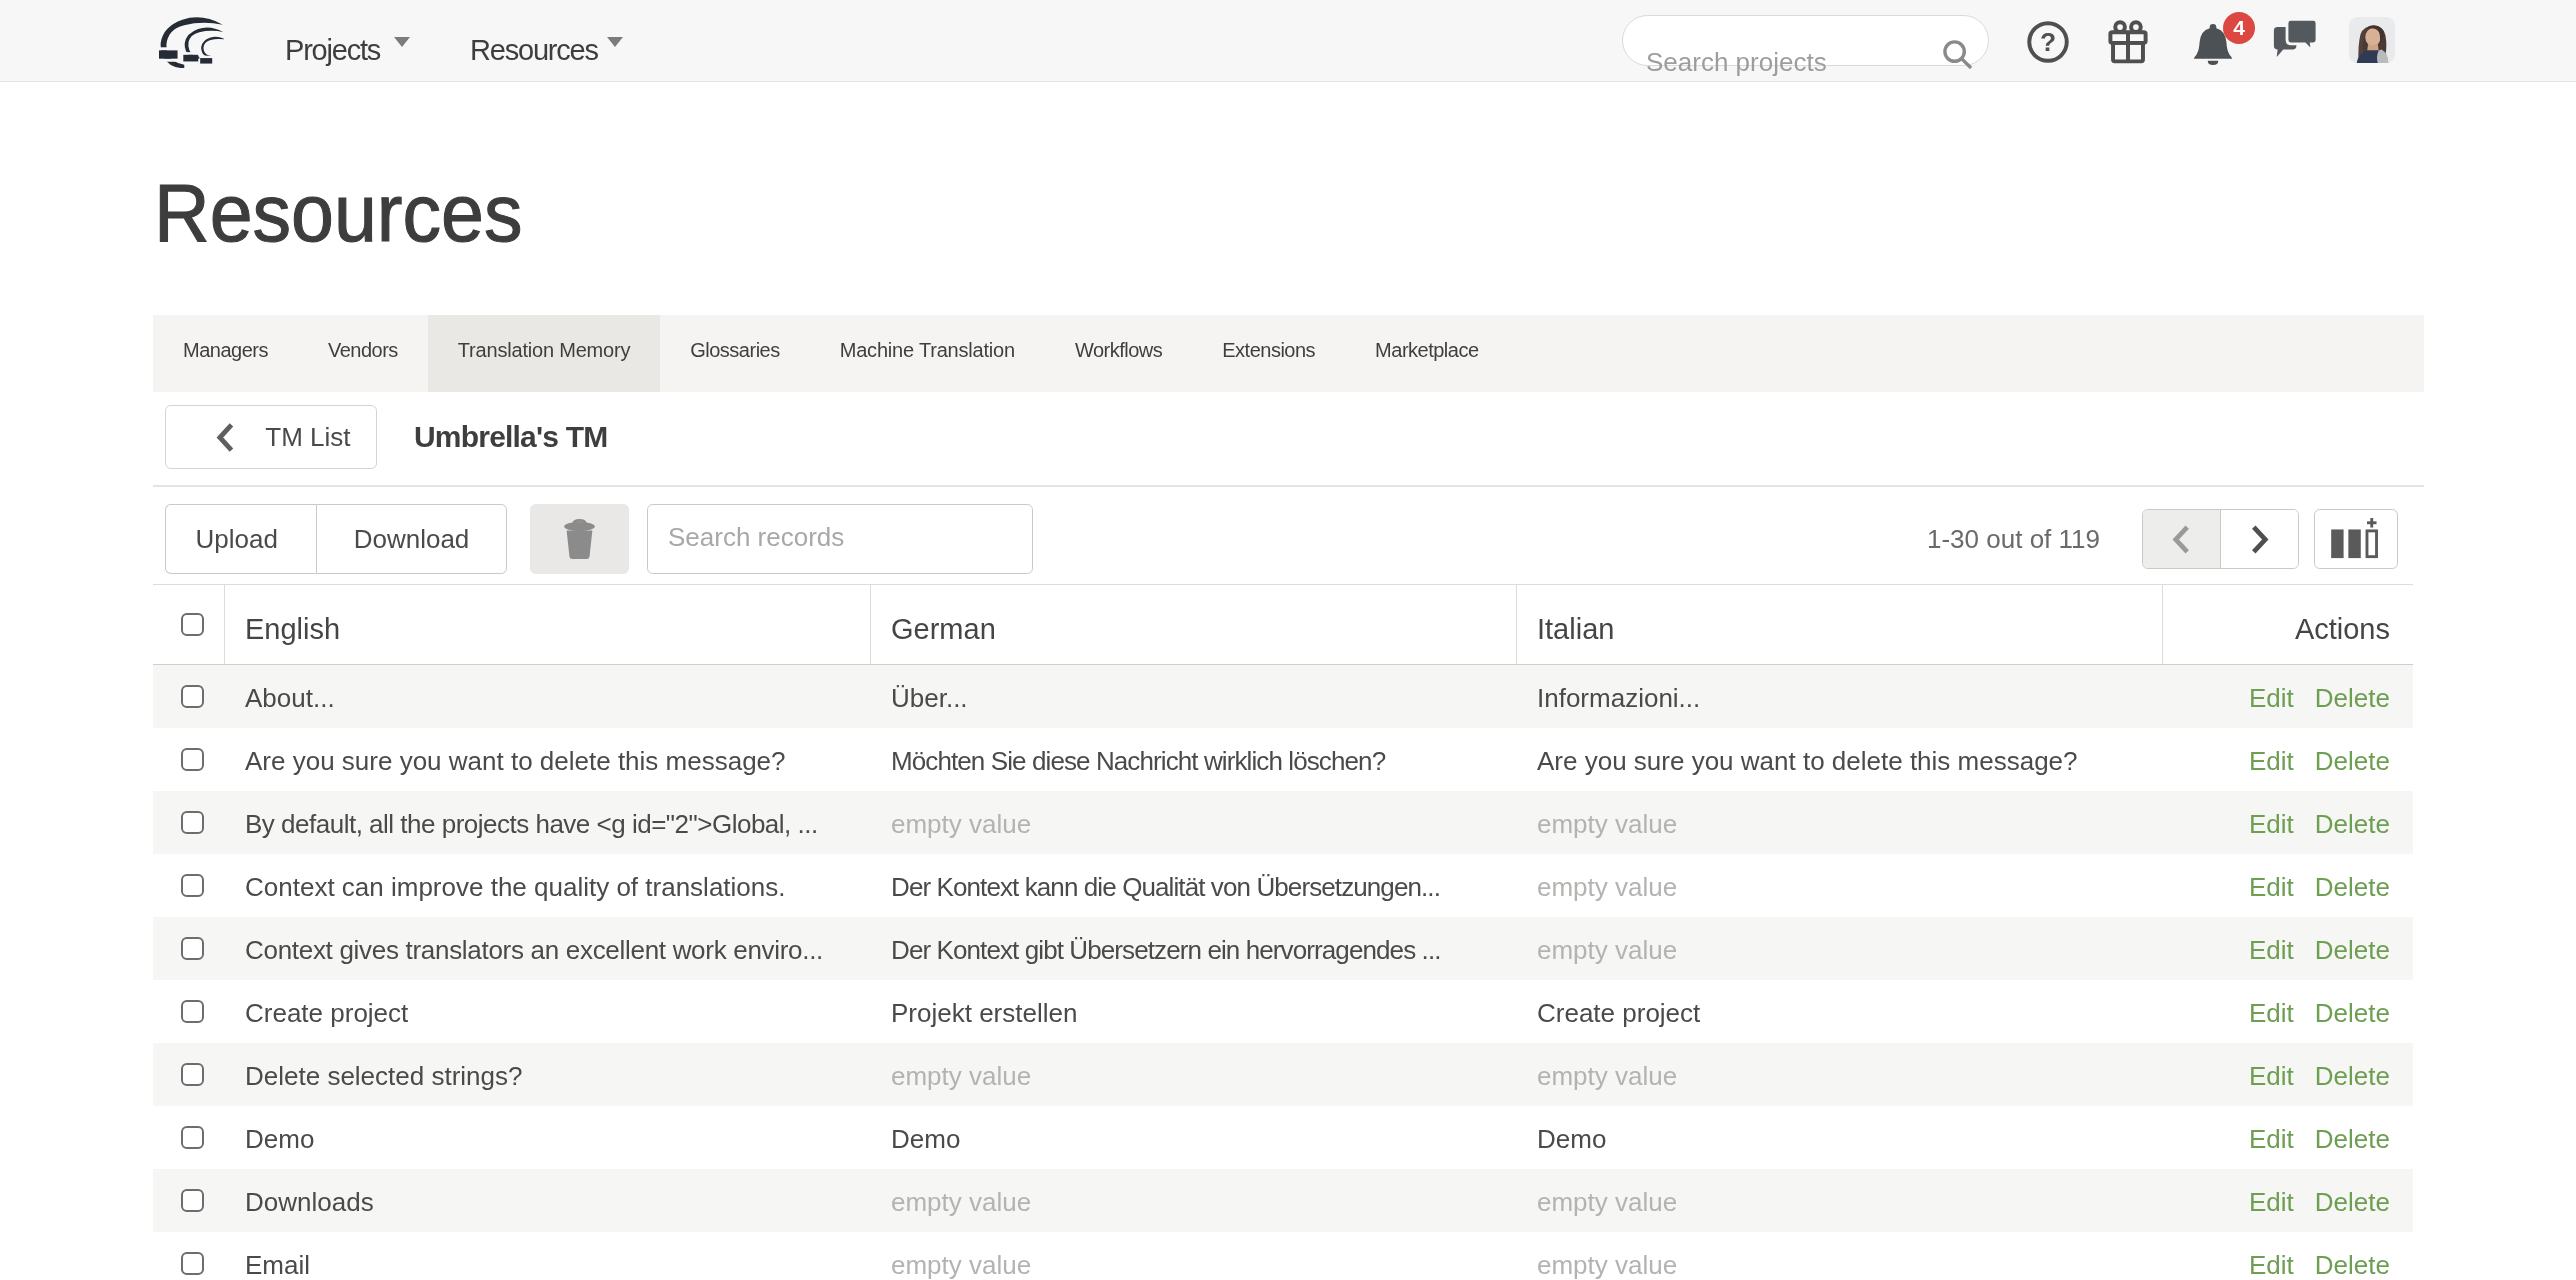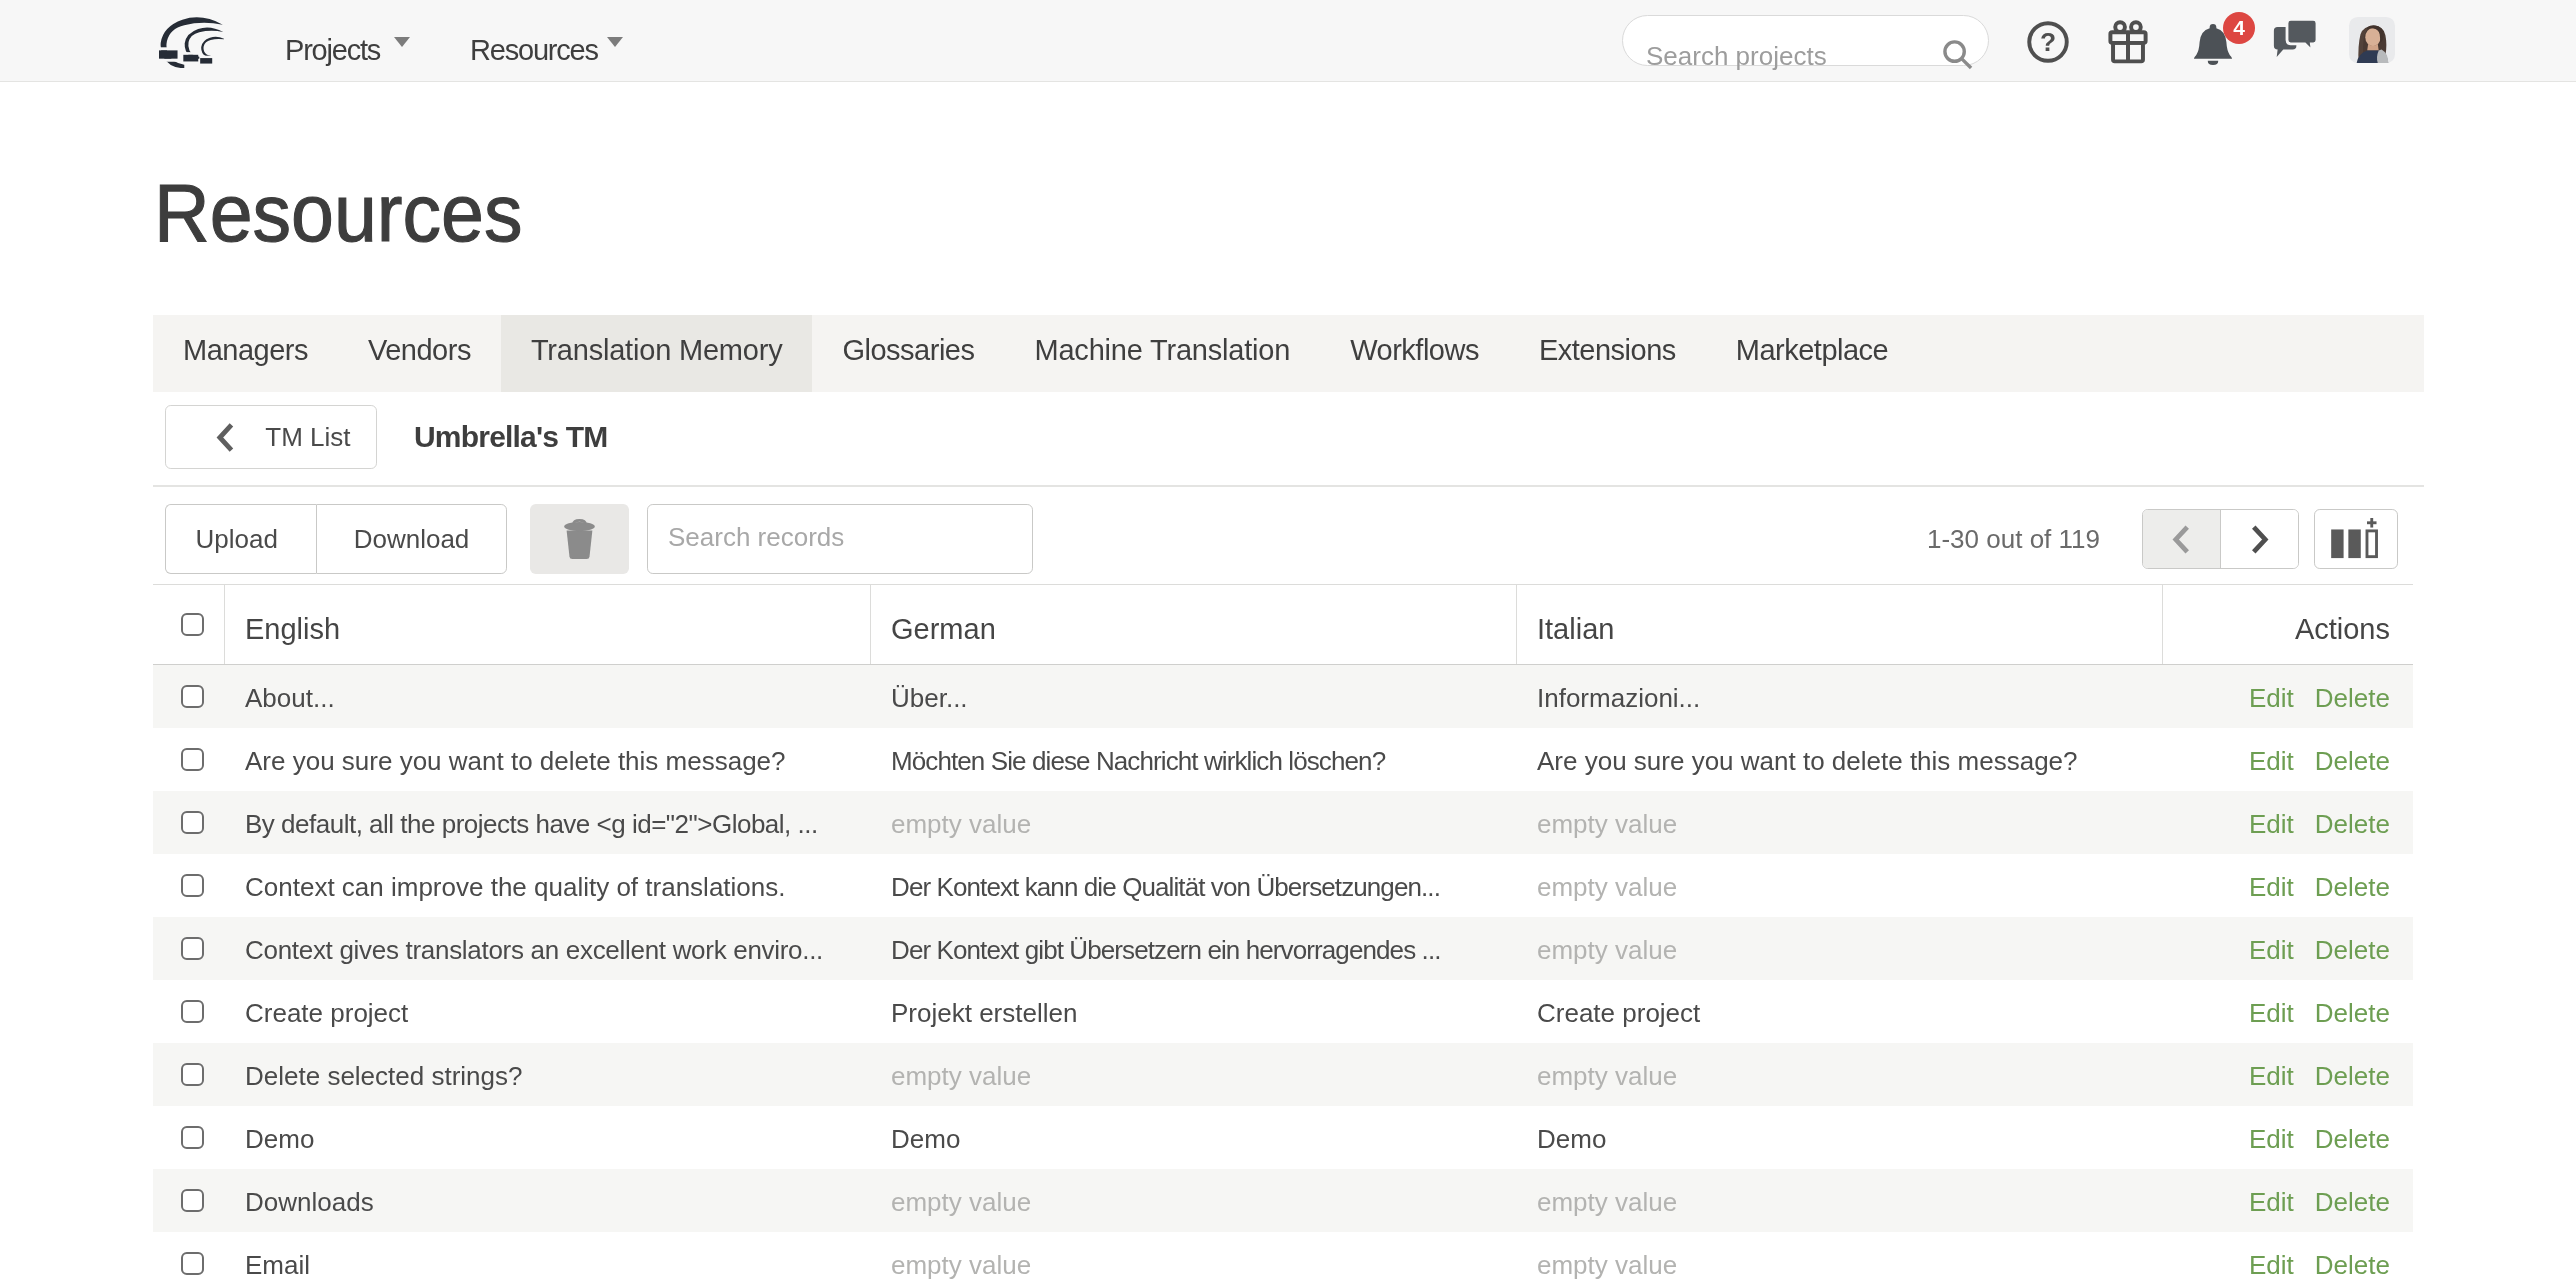--- a/index.html
+++ b/index.html
@@ -1,24 +1,24 @@
 <!DOCTYPE html>
 <html><head>
 <meta charset="utf-8">
 <style>
 * { margin:0; padding:0; box-sizing:border-box; }
 html,body { width:2576px; height:1281px; background:#fff; font-family:"Liberation Sans", sans-serif; overflow:hidden; }
 .nav { position:absolute; left:0; top:0; width:2576px; height:82px; background:#f7f7f7; border-bottom:1.9px solid #e4e4e2; }
 .navitem { position:absolute; top:0; height:100px; display:flex; align-items:center; font-size:29px; letter-spacing:-1.2px; color:#3e3e3e; }
 .caret { position:absolute; width:0; height:0; border-left:8.7px solid transparent; border-right:8.7px solid transparent; border-top:10.6px solid #7c7c7c; top:37px; }
 .searchpill { position:absolute; left:1622px; top:14.5px; width:367px; height:51px; border:1.9px solid #dadada; border-radius:26px; background:#fff; }
-.searchpill span { position:absolute; left:23px; top:25px; font-size:26px; color:#9d9d9d; }
+.searchpill span { position:absolute; left:23px; top:31px; font-size:26px; color:#9d9d9d; }
 h1 { position:absolute; left:154px; top:166px; font-size:82px; font-weight:normal; color:#3d3d3d; -webkit-text-stroke:1.1px #3d3d3d; transform:scaleX(0.94); transform-origin:left; }
 .tabs { position:absolute; left:153px; top:315px; width:2271px; height:77px; background:#f5f4f2; display:flex; }
-.tab { height:77px; display:flex; align-items:center; padding:0 30px 5.8px 30px; font-size:29px; letter-spacing:-0.5px; color:#3f3f3f; }
+.tab { height:77px; display:flex; align-items:center; padding:0 30px 5.8px 30px; font-size:20px; letter-spacing:-0.5px; color:#3f3f3f; }
 .tab.active { background:#e9e8e4; }
 .tmlist { position:absolute; left:165px; top:405px; width:212px; height:64px; background:#fff; border:1.9px solid #d4d4d2; border-radius:5.8px; display:flex; align-items:center;padding-left:9px; }
 .tmlist .chev { margin-left:41px; }
 .tmlist .lbl { margin-left:30px; font-size:26px; color:#4a4a4a; }
 .bcrumb { position:absolute; left:414px; top:420px; font-size:30px; font-weight:bold; letter-spacing:-0.8px; color:#3e3e3e; }
 .hr1 { position:absolute; left:153px; top:485px; width:2271px; height:1.9px; background:#e4e4e2; }
 .btn { position:absolute; top:504px; height:70px; background:#fff; border:1.9px solid #c9c9c7; font-size:26px; color:#4a4a4a; display:flex; align-items:center; justify-content:center; }
 #upload { left:165px; width:151px; border-radius:5.8px 0 0 5.8px; border-right:none; padding-right:8.7px; }
 #download { left:316px; width:191px; border-radius:0 5.8px 5.8px 0; }
 #trashbtn { left:530px; width:99px; background:#e9e8e6; border:none; border-radius:5.8px; }

